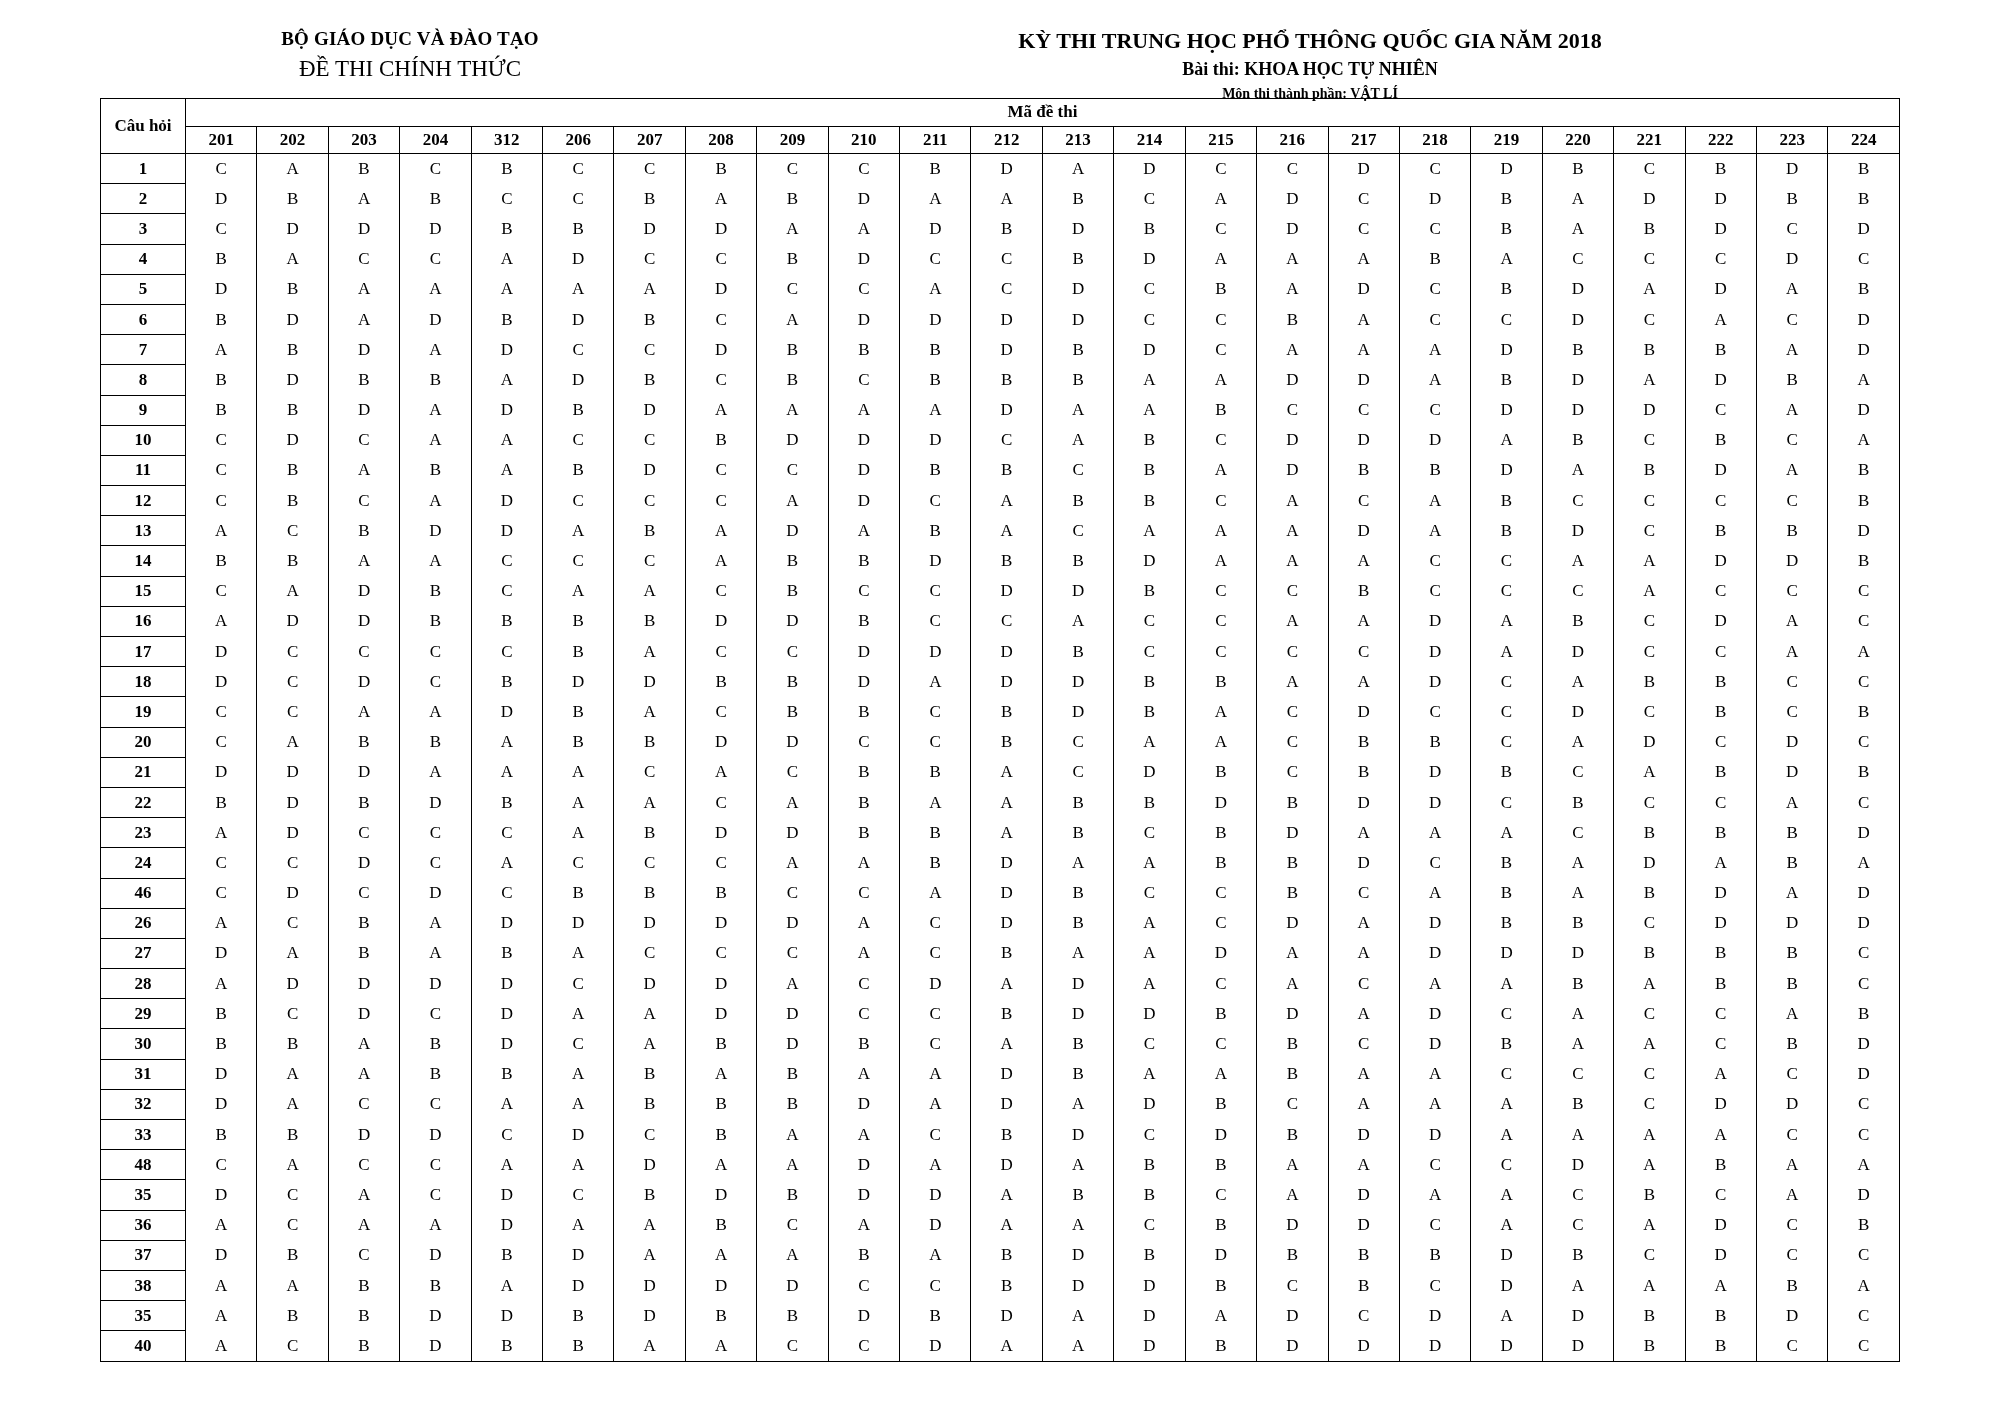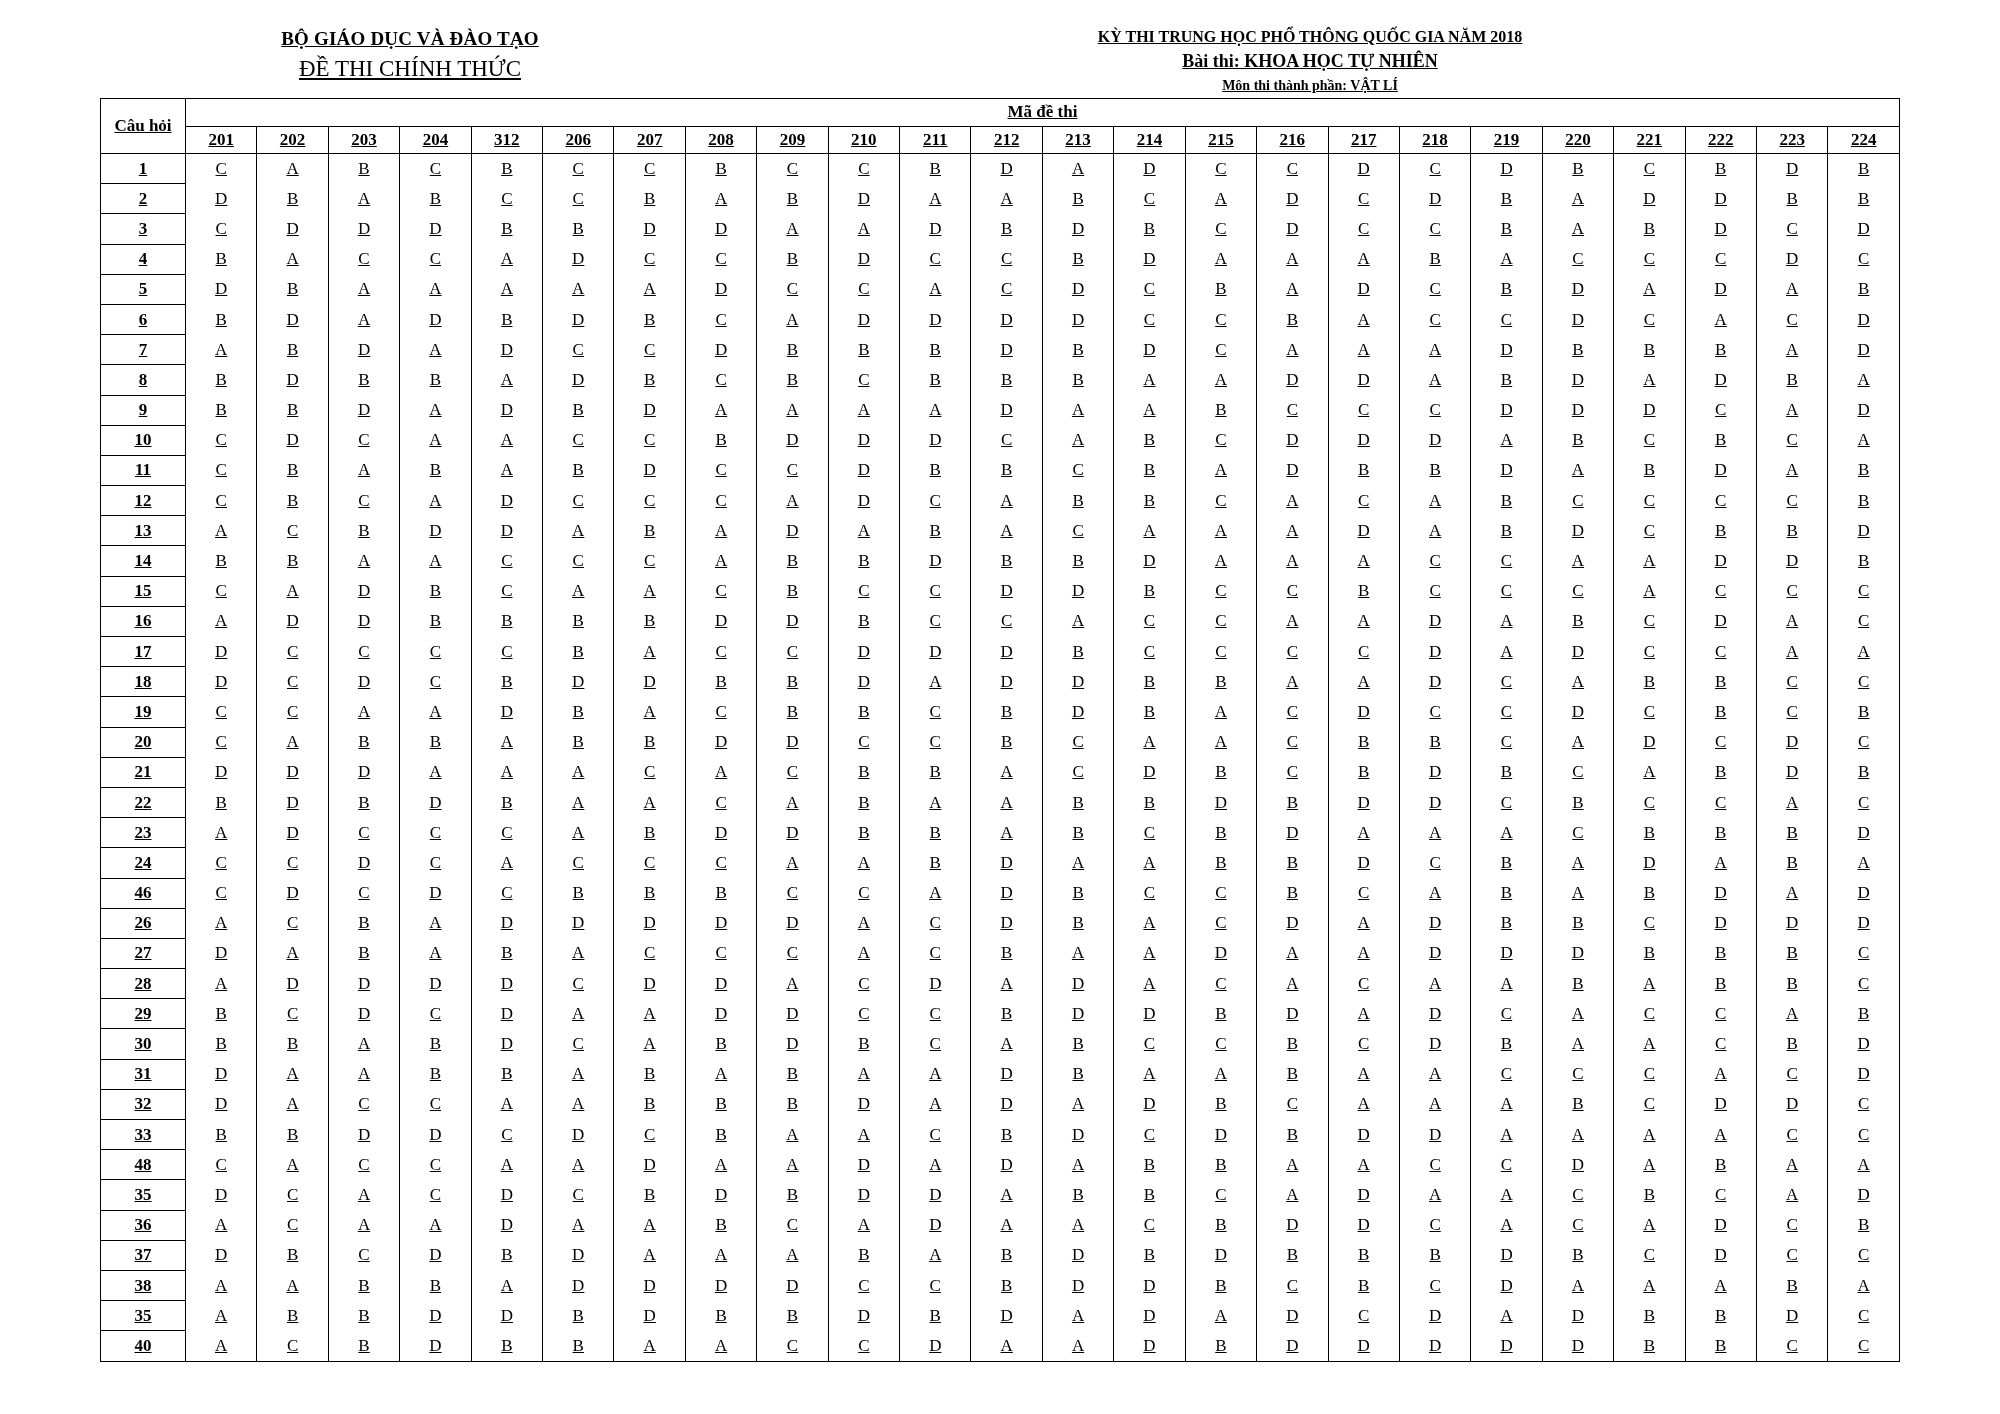--- a/index.html
+++ b/index.html
@@ -13,21 +13,20 @@
     font-family: "Liberation Serif", serif;
     color: #000000;
     -webkit-font-smoothing: antialiased;
   }
   .page {
     position: relative;
     width: 2000px;
     height: 1414px;
     box-sizing: border-box;
     padding: 22px 100px 0 100px;
-    text-decoration: underline;
   }
   .header {
     display: flex;
     flex-direction: row;
     align-items: flex-start;
     justify-content: flex-start;
     height: 72px;
   }
   .header-left {
     width: 620px;
@@ -43,21 +42,21 @@
     font-size: 19px;
     font-weight: bold;
     letter-spacing: 0.2px;
     line-height: 1.35;
   }
   .h-line2 {
     font-size: 23px;
     line-height: 1.45;
   }
   .h-line-r1 {
-    font-size: 16px;
+    font-size: 22px;
     font-weight: bold;
     line-height: 1.35;
   }
   .h-line-r2 {
     font-size: 18px;
     font-weight: bold;
     line-height: 1.5;
   }
   .h-line-r3 {
     font-size: 14px;

